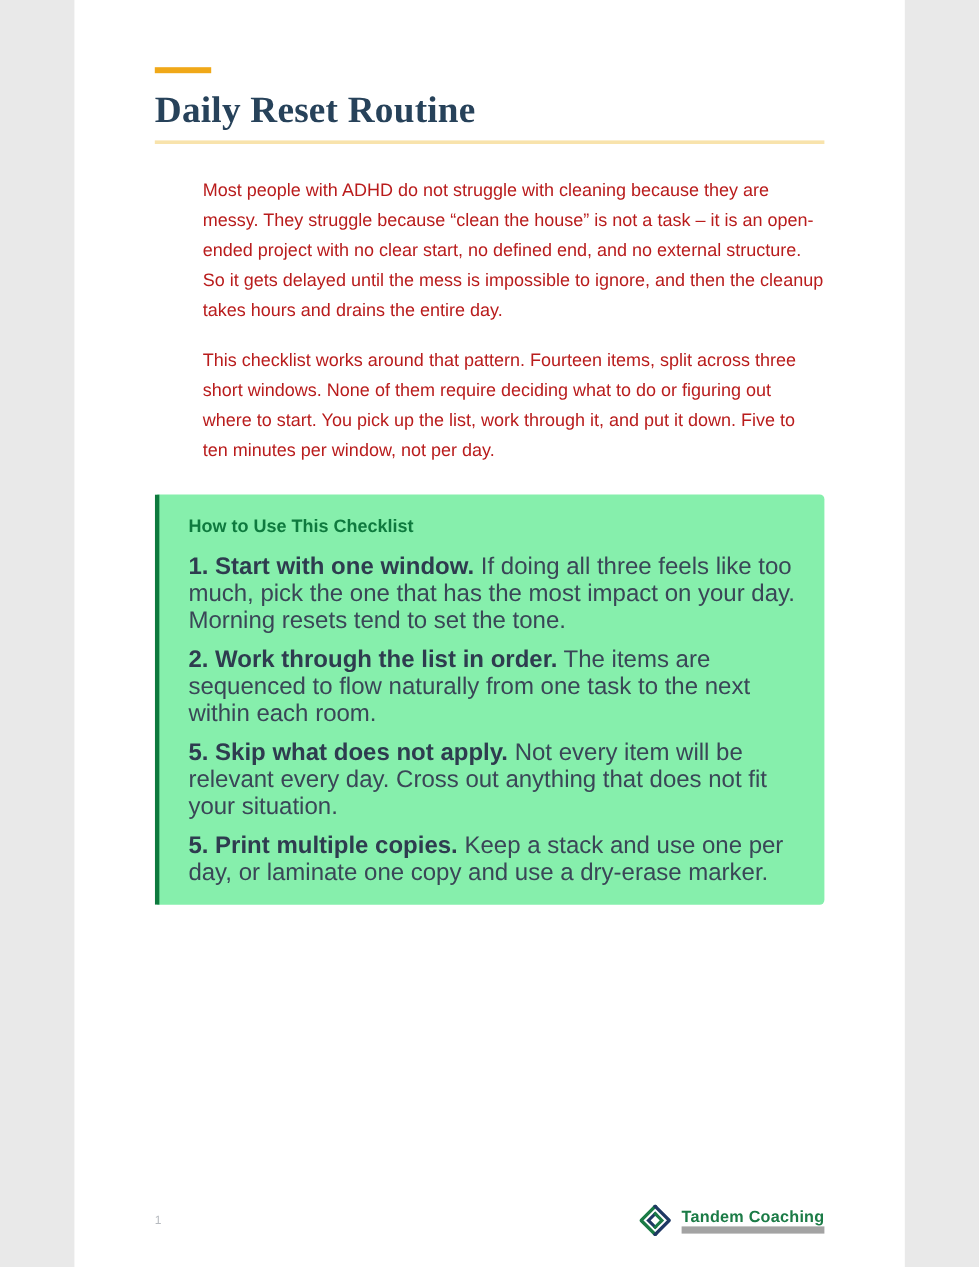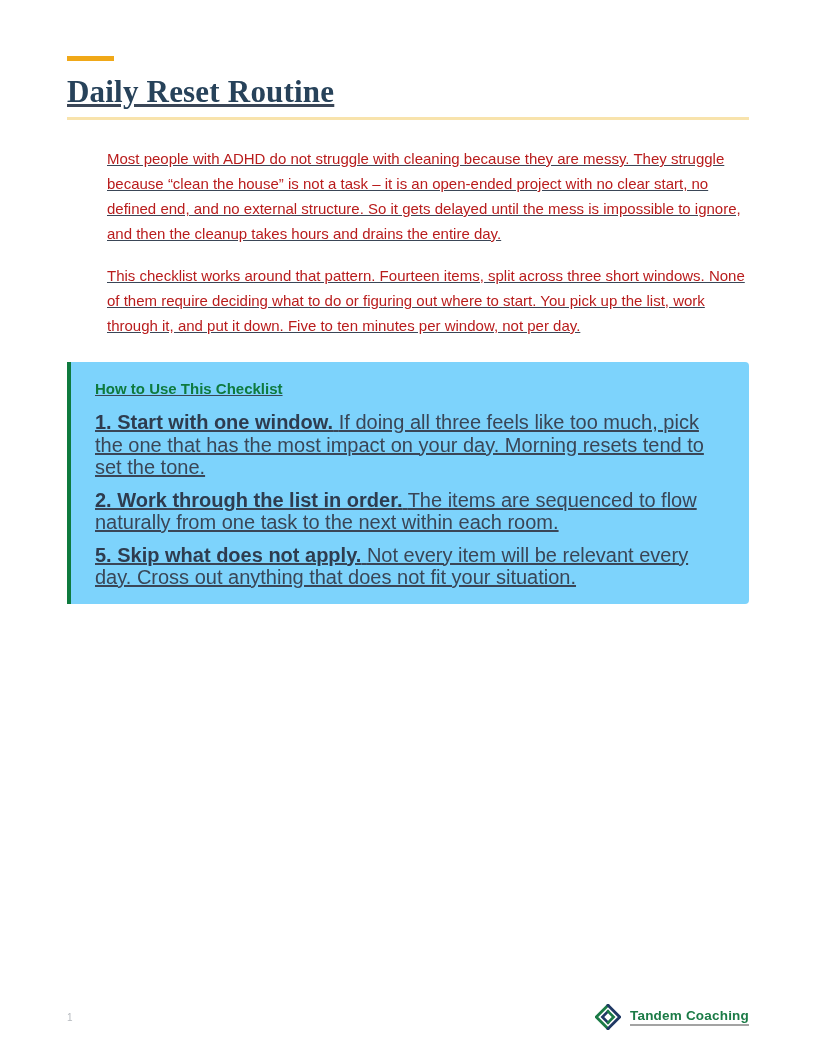--- a/index.html
+++ b/index.html
@@ -1,26 +1,25 @@
 <!DOCTYPE html>
 <html><head>
 <meta charset="utf-8">
 <style>
   * { margin: 0; padding: 0; box-sizing: border-box; }
   html, body { background: #e9e9e9; }
   .page {
     position: relative;
-    width: 816px;
+    width: 692px;
     height: 1056px;
     margin: 0 auto;
     background: #ffffff;
     font-family: "Liberation Sans", "DejaVu Sans", sans-serif;
     color: #3a4657;
     overflow: hidden;
-    text-decoration: underline;
   }
   .content {
     padding: 0 67px;
   }
   .accent-bar {
     margin-top: 56px;
     width: 47px;
     height: 5px;
     background: #f0a818;
   }
@@ -41,21 +40,21 @@
   p.body-p {
     margin-top: 26px;
     font-size: 15px;
     line-height: 25px;
     color: #b91c1c;
     margin-left: 40px;
   }
   p.body-p + p.body-p { margin-top: 17px; }
   .callout {
     margin-top: 24px;
-    background: #7dd3fc;
+    background: #86efac;
     border-left: 4px solid #0e7a3e;
     border-radius: 0 4px 4px 0;
     padding: 17px 24px 15px 24px;
   }
   .callout h2 {
     font-size: 15px;
     font-weight: 700;
     color: #0e7a3e;
     margin-bottom: 12px;
     line-height: 20px;
@@ -86,21 +85,21 @@
     align-items: center;
     gap: 9px;
     text-decoration: none;
     cursor: pointer;
   }
   .brand-name {
     font-size: 13.5px;
     font-weight: 700;
     letter-spacing: 0.2px;
     color: #1b7b46;
-    border-bottom: 2px solid #a3a3a3;
+    border-bottom: 6px solid #a3a3a3;
     padding-bottom: 1px;
   }
   .logo-svg { display: block; }
 </style>
 </head>
 <body>
 
 <div class="page">
   <div class="content">
     <div class="accent-bar"></div>
@@ -119,20 +118,24 @@
         <span>If doing all three feels like too much, pick the one that has the most impact on your day. Morning resets tend to set the tone.</span>
       </p>
       <p class="item">
         <strong>2. Work through the list in order.</strong>
         <span>The items are sequenced to flow naturally from one task to the next within each room.</span>
       </p>
       <p class="item">
         <strong>5. Skip what does not apply.</strong>
         <span>Not every item will be relevant every day. Cross out anything that does not fit your situation.</span>
       </p>
+      <p class="item">
+        <strong>5. Print multiple copies.</strong>
+        <span>Keep a stack and use one per day, or laminate one copy and use a dry-erase marker.</span>
+      </p>
     </aside>
   </div>
 
   <footer class="page-footer">
     <span class="page-number">1</span>
 
     <a class="brand">
       <svg class="logo-svg" width="26" height="26" viewBox="0 0 24 24" fill="none" xmlns="http://www.w3.org/2000/svg">
         <path d="M12 1.2 L1.2 12 L12 22.8" stroke="#1b7b46" stroke-width="2.6" fill="none" stroke-linecap="square"></path>
         <path d="M12 1.2 L22.8 12 L12 22.8" stroke="#1f3864" stroke-width="2.6" fill="none" stroke-linecap="square"></path>

